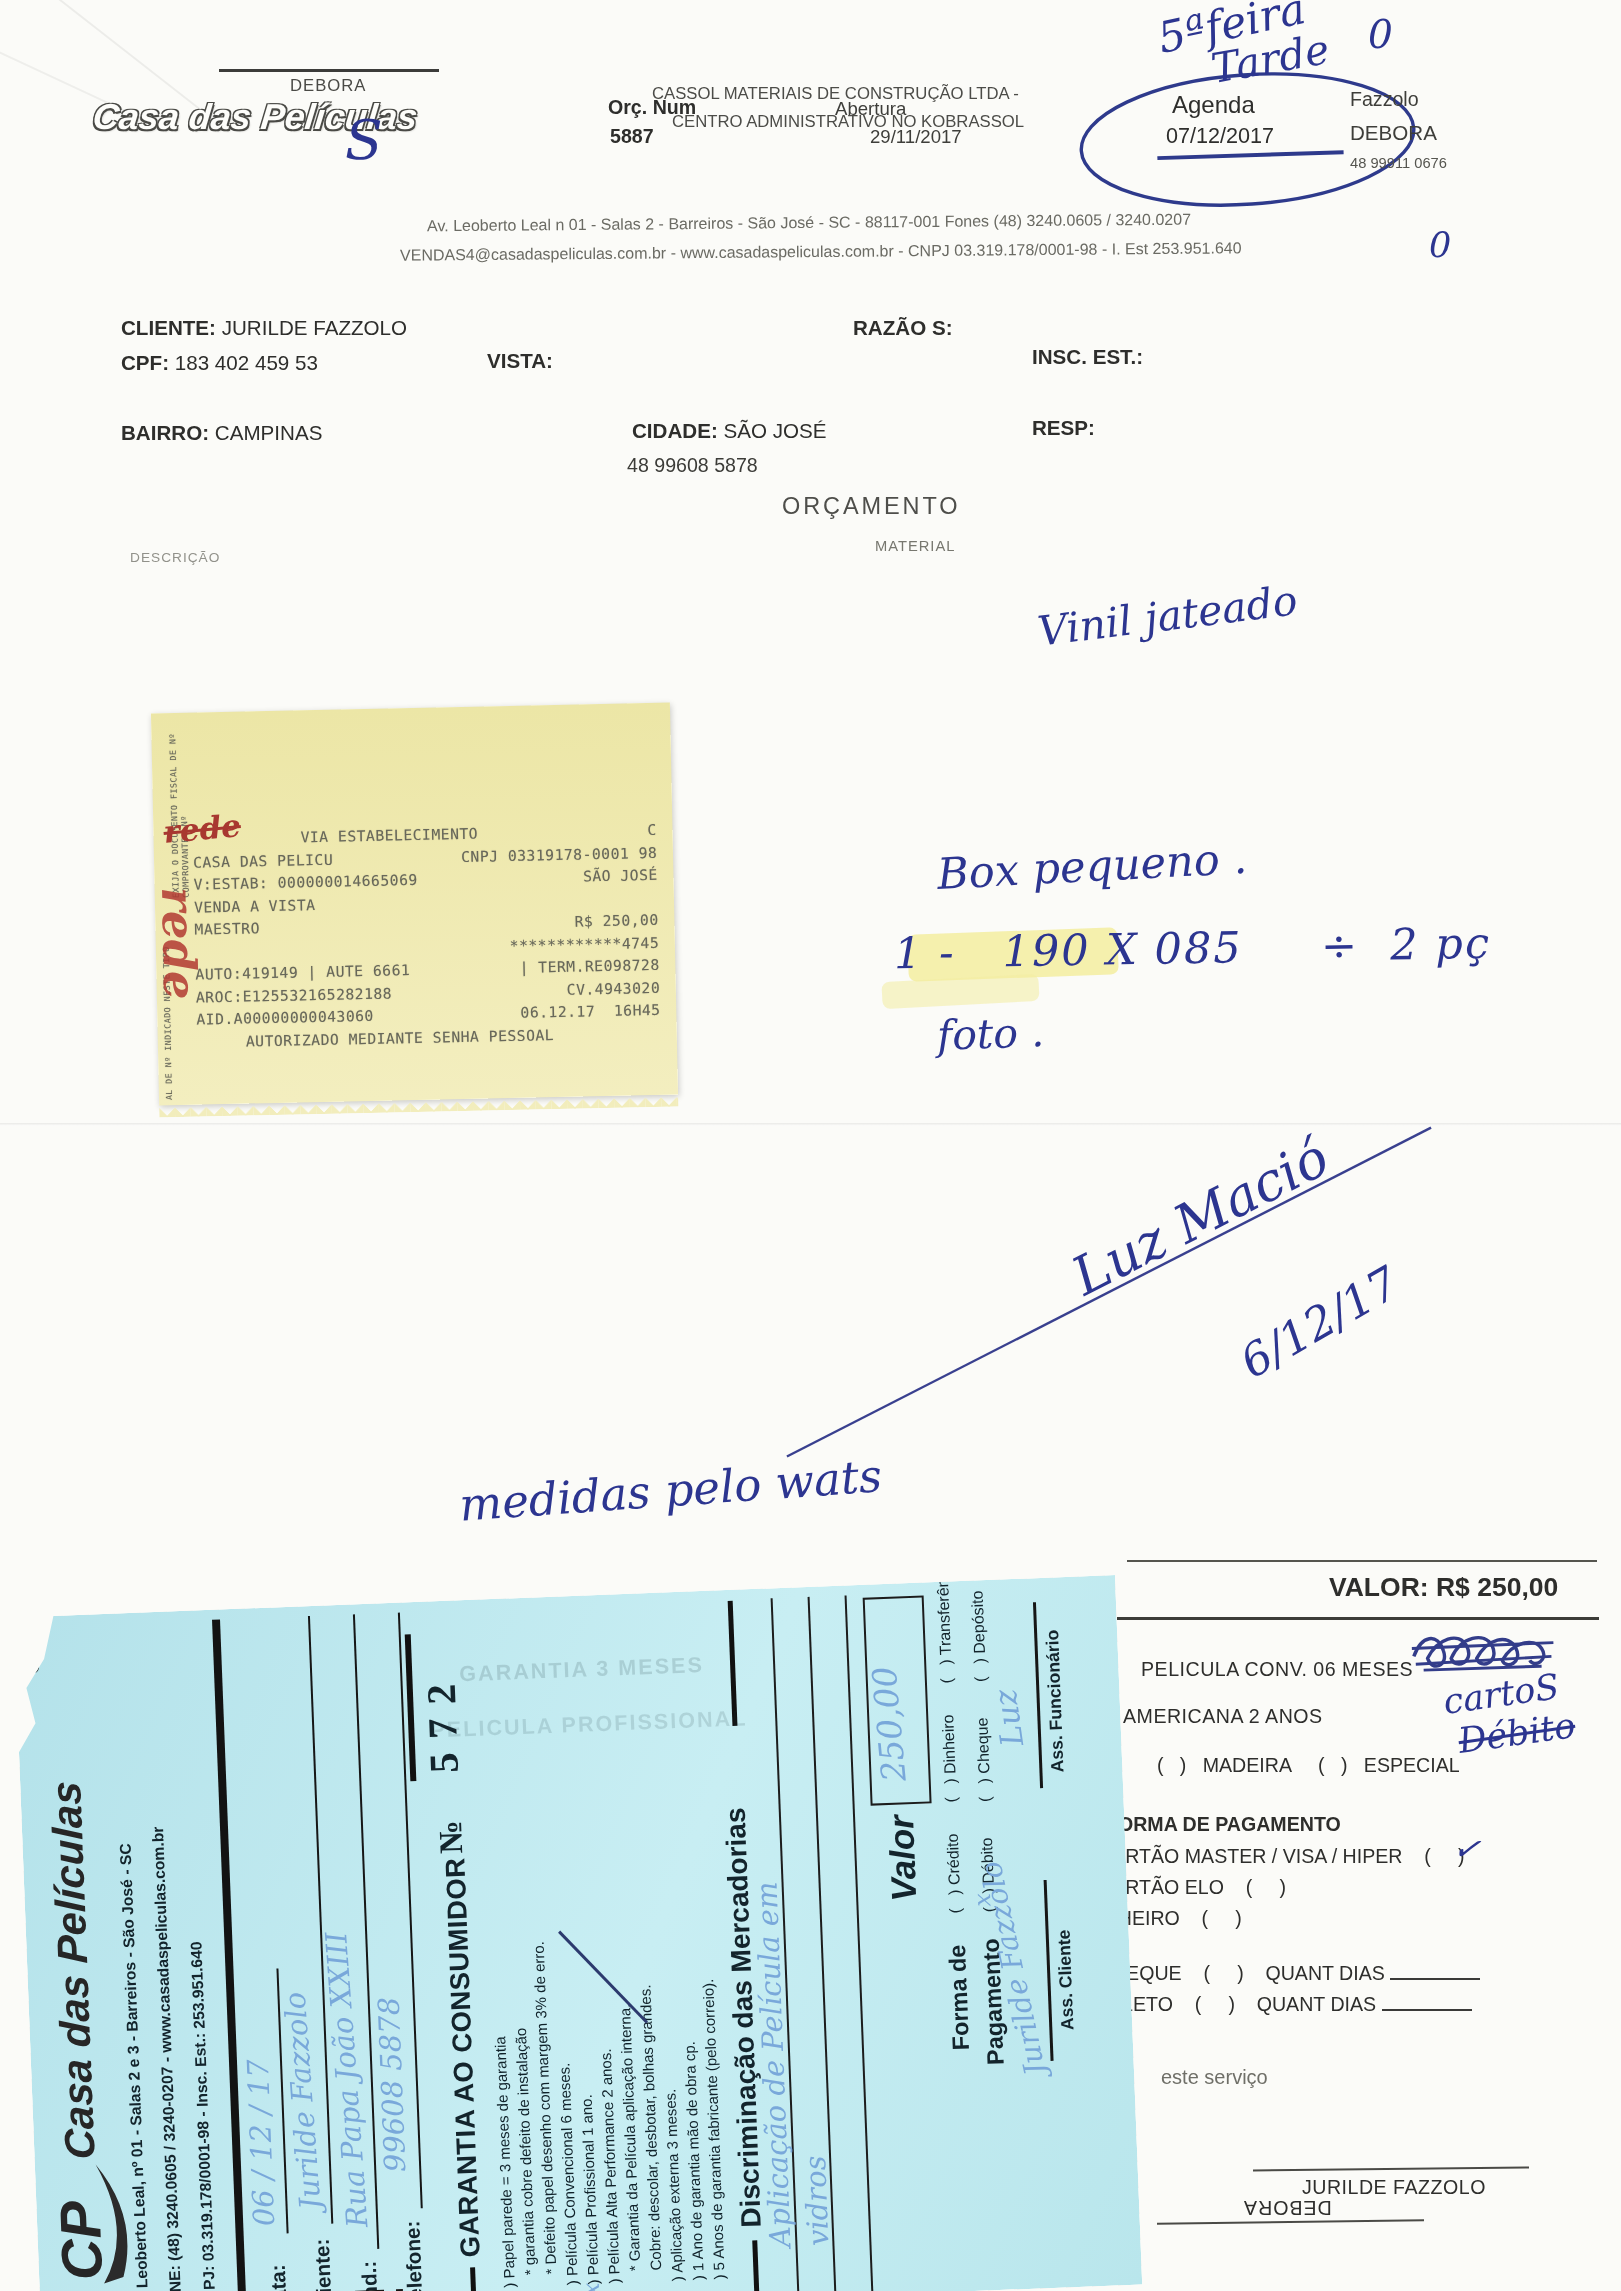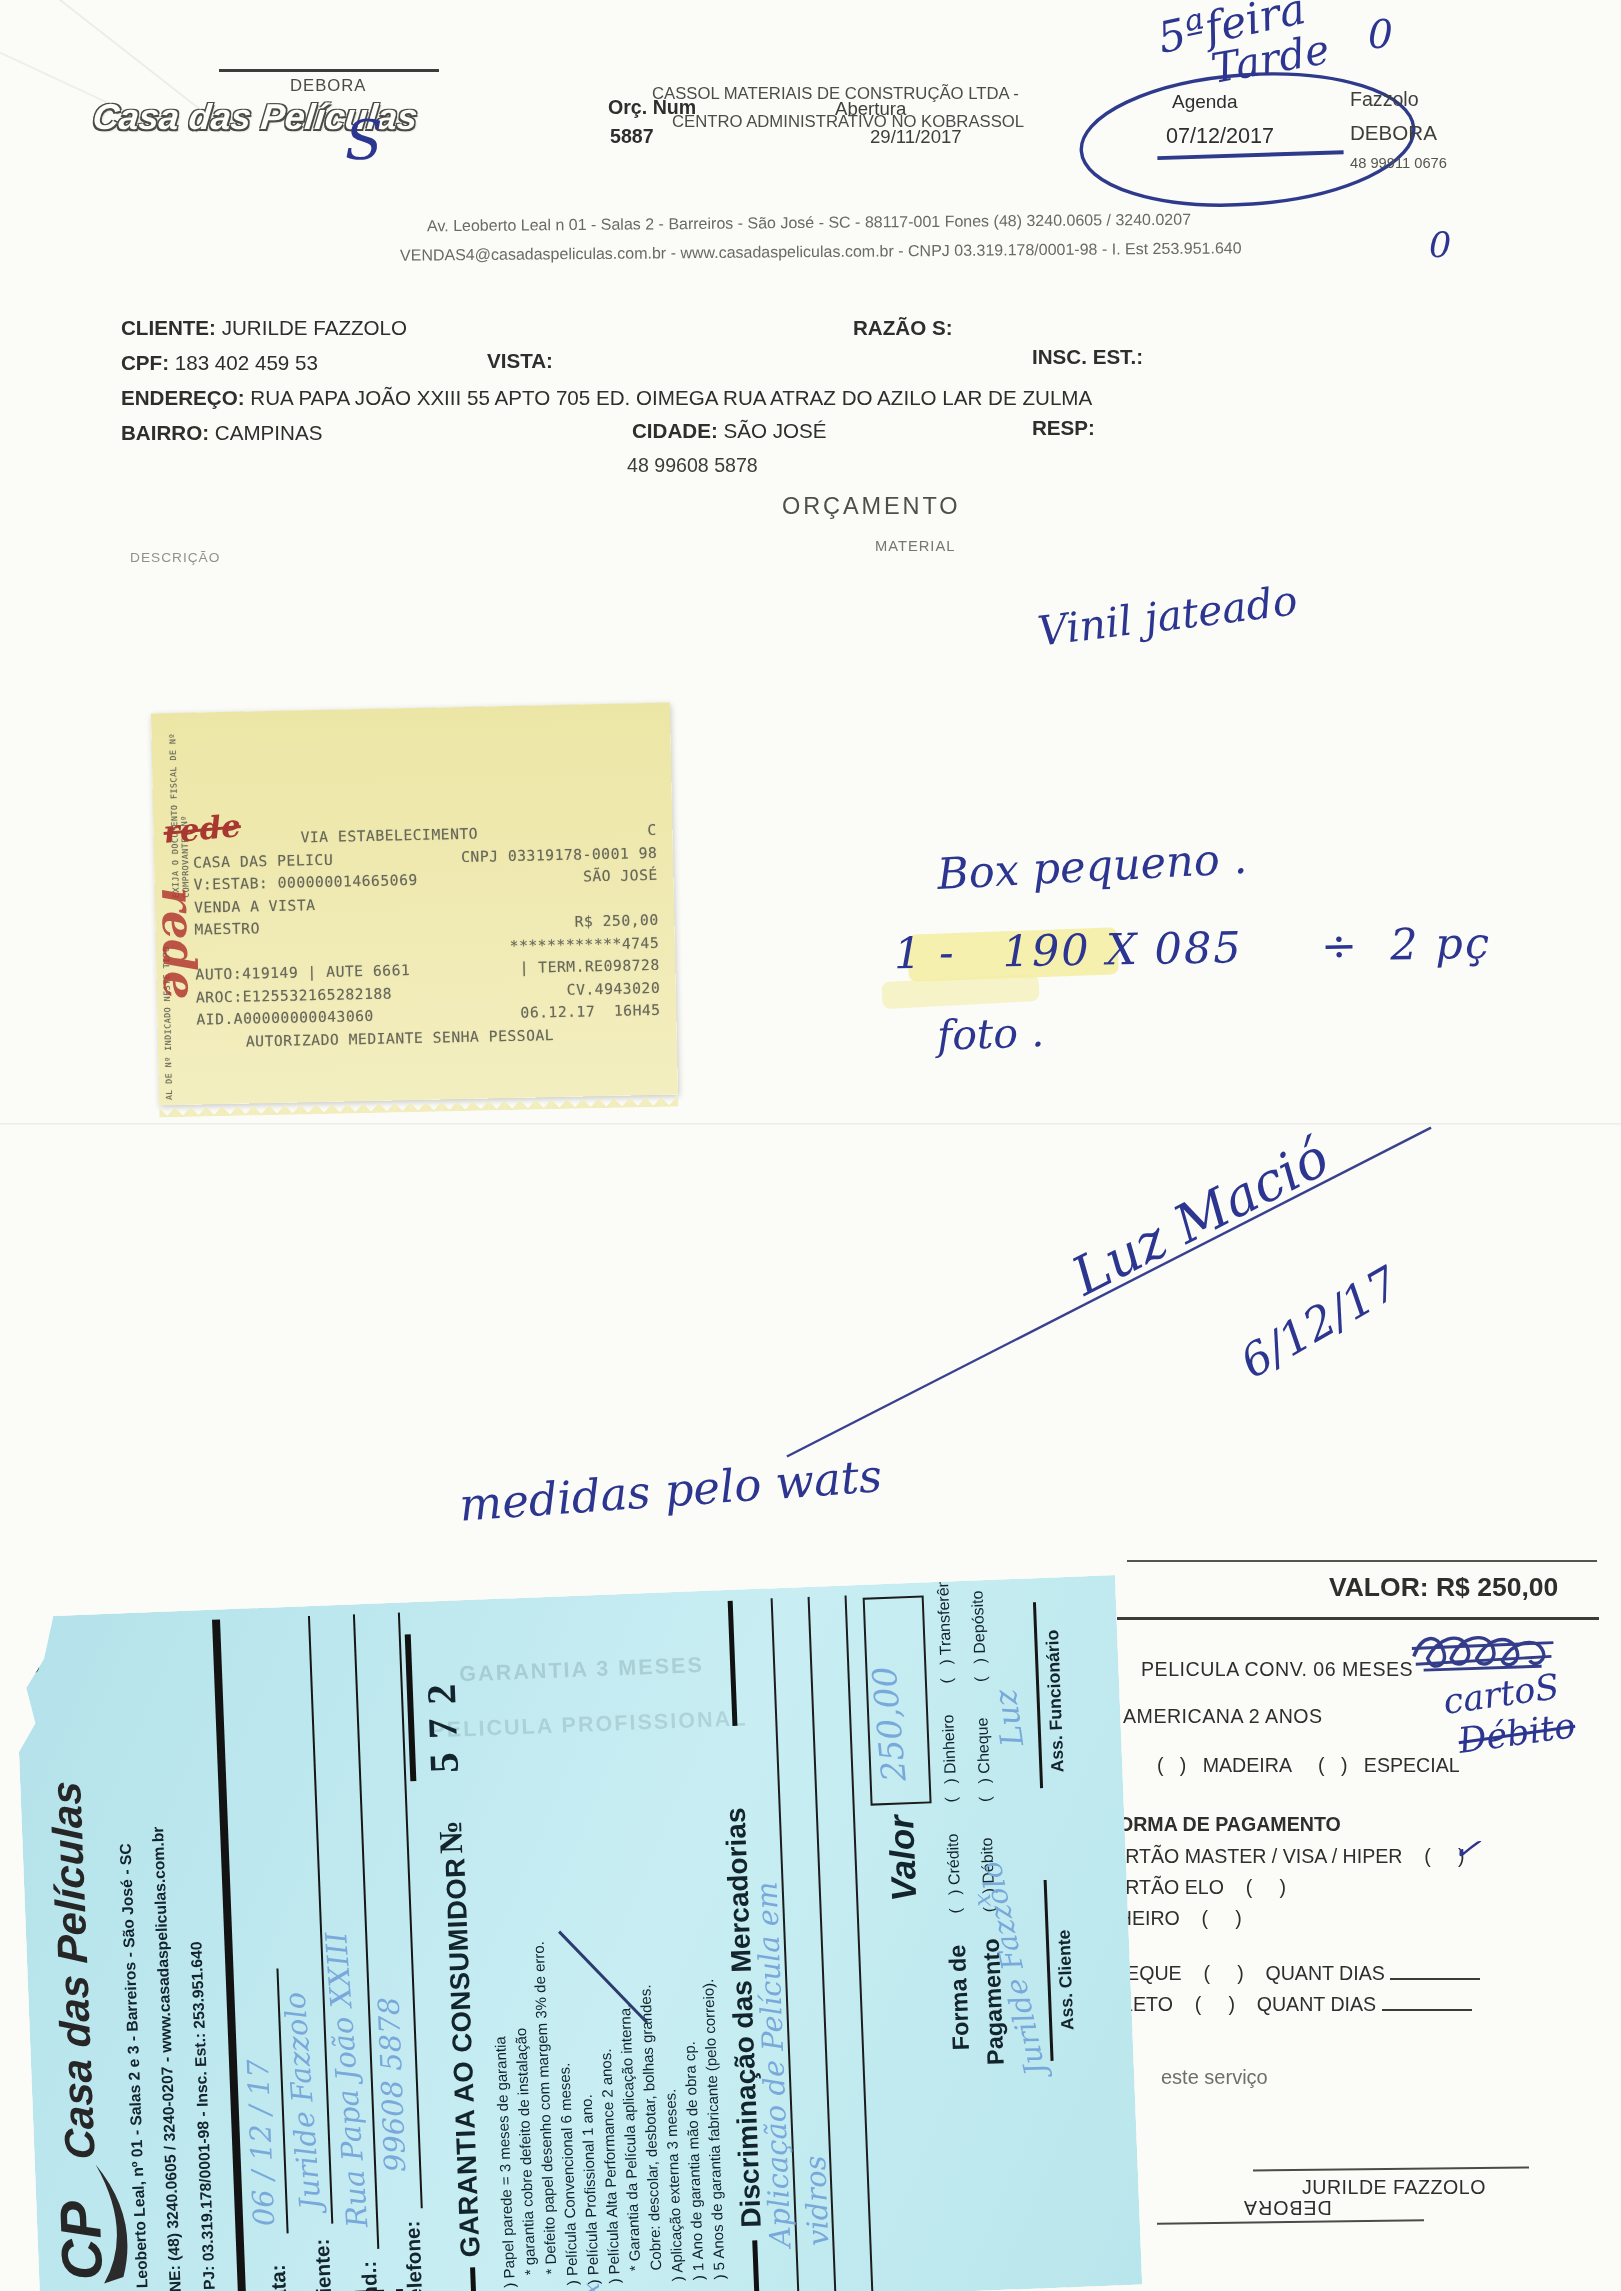--- a/index.html
+++ b/index.html
@@ -49,21 +49,21 @@
   <div class="abs hw" style="left:345px;top:108px;font-size:55px;">S</div>
 
   <div class="abs form b" style="left:608px;top:96px;font-size:19.6px;">Orç. Num</div>
   <div class="abs form b" style="left:610px;top:125px;font-size:19.6px;">5887</div>
 
   <div class="abs form" style="left:652px;top:84px;font-size:16.7px;color:#4c4c48;">CASSOL MATERIAIS DE CONSTRUÇÃO LTDA -</div>
   <div class="abs form" style="left:672px;top:112px;font-size:16.7px;color:#4c4c48;">CENTRO ADMINISTRATIVO NO KOBRASSOL</div>
   <div class="abs form" style="left:835px;top:98px;font-size:18.6px;color:#3e3e3a;">Abertura</div>
   <div class="abs form" style="left:870px;top:126px;font-size:18.6px;color:#3e3e3a;">29/11/2017</div>
 
-  <div class="abs form" style="left:1172px;top:91px;font-size:19px;">Agenda</div>
+  <div class="abs form" style="left:1172px;top:91px;font-size:24px;">Agenda</div>
   <div class="abs form" style="left:1166px;top:123px;font-size:21.6px;">07/12/2017</div>
   <svg class="abs" style="left:1073px;top:67px;" width="353" height="147" viewBox="0 0 360 150">
     <ellipse cx="178" cy="74" rx="170" ry="66" fill="none" stroke="#2e3a8c" stroke-width="3.5" transform="rotate(-4 178 74)"></ellipse>
     <line x1="86" y1="93" x2="276" y2="87" stroke="#2e3a8c" stroke-width="4"></line>
   </svg>
   <div class="abs hw" style="left:1157px;top:-2px;font-size:43px;transform:rotate(-12deg);">5ªfeira</div>
   <div class="abs hw" style="left:1211px;top:35px;font-size:41px;transform:rotate(-10deg);">Tarde</div>
   <div class="abs hw" style="left:1368px;top:11.8px;font-size:39px;">0</div>
   <div class="abs hw" style="left:1429px;top:225px;font-size:35px;">0</div>
 
@@ -78,24 +78,20 @@
     <span class="b">CLIENTE:</span>
     <span>JURILDE FAZZOLO</span>
   </div>
   <div class="abs form b" style="left:853px;top:316px;font-size:20.6px;">RAZÃO S:</div>
   <div class="abs form" style="left:121px;top:351px;font-size:20.6px;">
     <span class="b">CPF:</span>
     <span>183 402 459 53</span>
   </div>
   <div class="abs form b" style="left:487px;top:349px;font-size:20.6px;">VISTA:</div>
   <div class="abs form b" style="left:1032px;top:345px;font-size:20.6px;">INSC. EST.:</div>
-  <div class="abs form" style="left:121px;top:386px;font-size:20.6px;white-space:nowrap;">
-    <span class="b">ENDEREÇO:</span>
-    <span>RUA PAPA JOÃO XXIII 55 APTO 705 ED. OIMEGA RUA ATRAZ DO AZILO LAR DE ZULMA</span>
-  </div>
   <div class="abs form" style="left:121px;top:421px;font-size:20.6px;text-align:center;">
     <span class="b">BAIRRO:</span>
     <span>CAMPINAS</span>
   </div>
   <div class="abs form" style="left:632px;top:419px;font-size:20.6px;">
     <span class="b">CIDADE:</span>
     <span>SÃO JOSÉ</span>
   </div>
   <div class="abs form b" style="left:1032px;top:416px;font-size:20.6px;">RESP:</div>
   <div class="abs form" style="left:627px;top:454px;font-size:19.6px;color:#3c3c38;">48 99608 5878</div>

